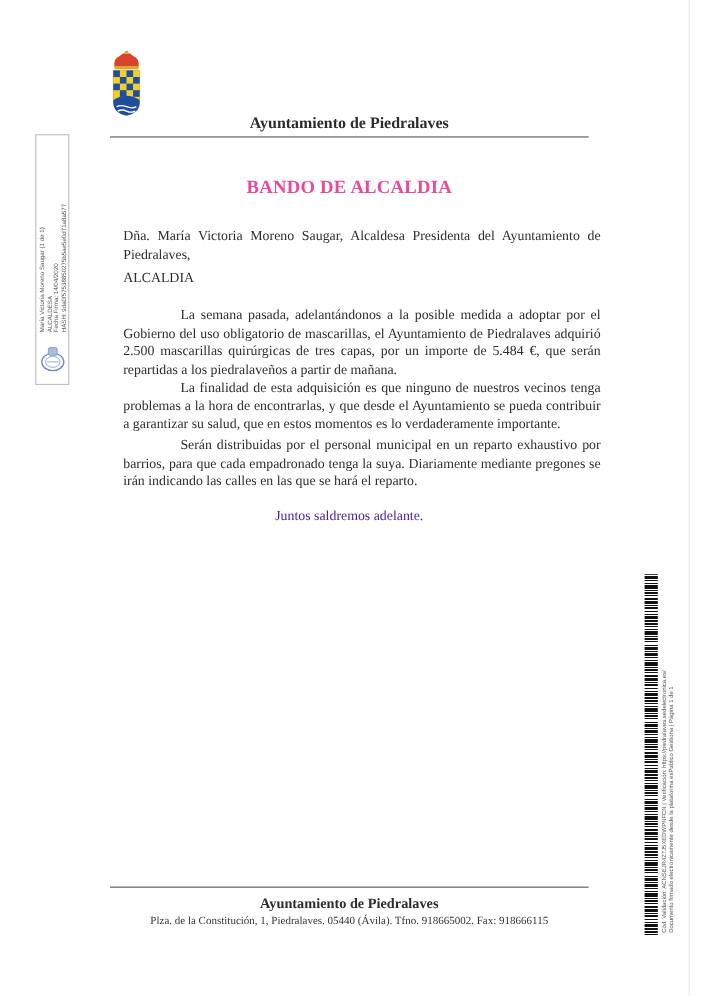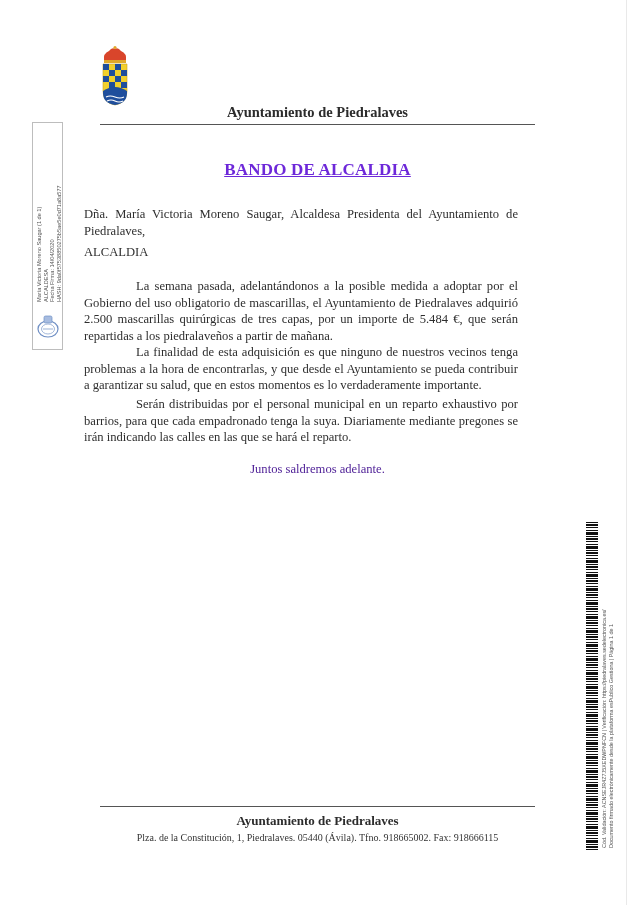--- a/index.html
+++ b/index.html
@@ -16,25 +16,25 @@
     .org-header {
       position: absolute; left: 100px; top: 104px; width: 435px;
       text-align: center; font-size: 14.5px; font-weight: bold; color: #2c2c2c;
     }
     .rule { position: absolute; left: 100px; width: 435px; height: 1px; background: #555; }
     .rule.top { top: 124px; }
     .rule.bottom { top: 806px; }
 
     .title {
       position: absolute; left: 100px; top: 160px; width: 435px; text-align: center;
-      font-size: 17px; font-weight: bold; color: #6d28d9; letter-spacing: 0.2px; text-decoration: underline;
+      font-size: 17px; font-weight: bold; color: #ec4899; letter-spacing: 0.2px;
     }
 
     .body-text {
-      position: absolute; left: 84px; width: 434px;
+      position: absolute; left: 112px; width: 434px;
       font-size: 12.6px; line-height: 16.6px; text-align: justify; color: #2e2e2e;
     }
     .p-intro { top: 206px; }
     .p-informa { top: 244px; }
     .p1 { top: 278px; }
     .p2 { top: 344px; }
     .p3 { top: 396px; }
     .indent { text-indent: 52px; }
     .closing {
       position: absolute; left: 100px; top: 462px; width: 435px; text-align: center;

